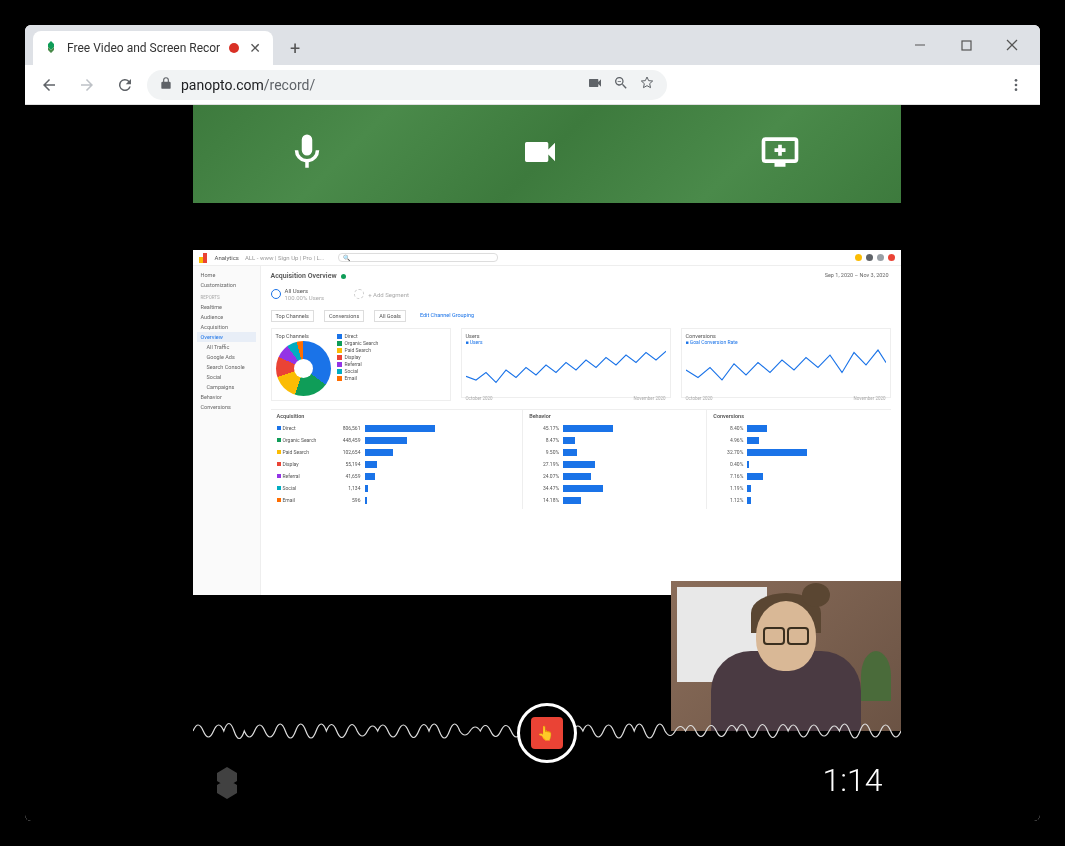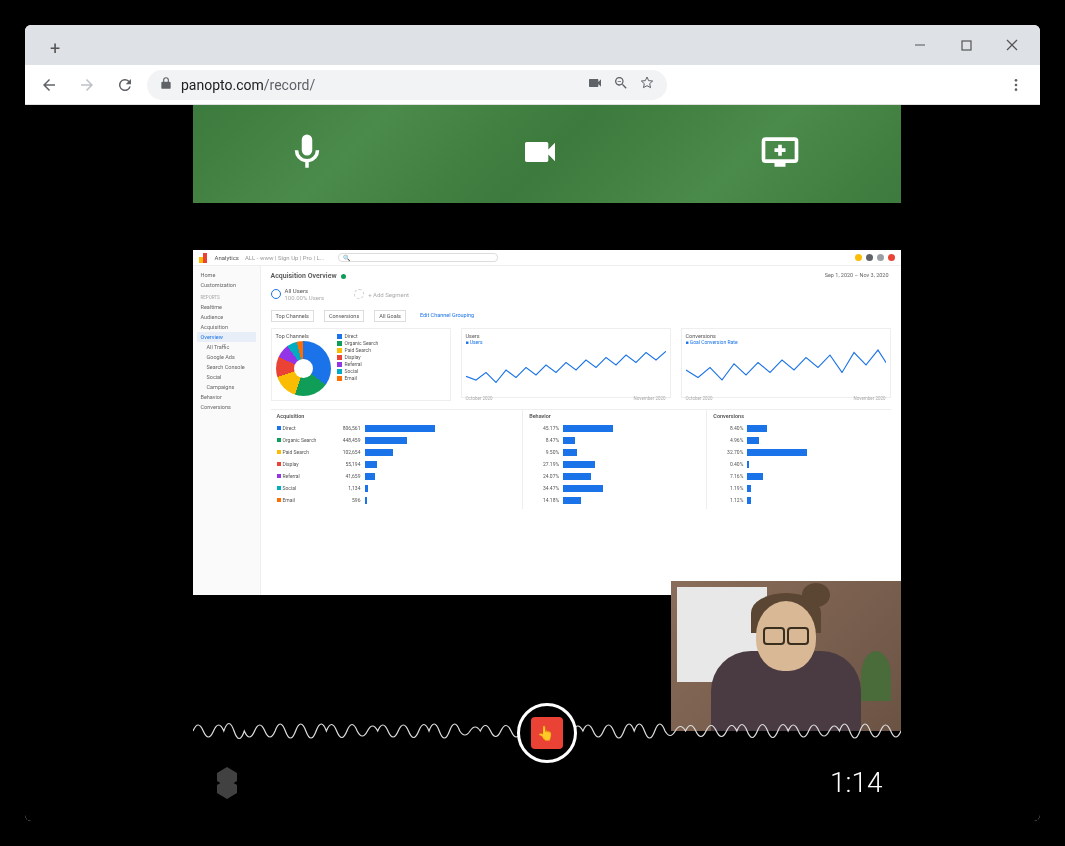--- a/index.html
+++ b/index.html
@@ -91,28 +91,39 @@
 .webcam .window-bg { position: absolute; left: 6px; top: 6px; width: 90px; height: 95px; background: #e8e8e8; }
 .webcam .plant { position: absolute; right: 10px; bottom: 30px; width: 30px; height: 50px; background: #4a6b3a; border-radius: 50% 50% 0 0; }
 
 
 .wave { position: absolute; bottom: 70px; left: 0; right: 0; height: 40px; }
 .wave svg { width: 100%; height: 100%; }
 .stop-rec { position: absolute; bottom: 58px; left: 50%; transform: translateX(-50%); width: 60px; height: 60px; border-radius: 50%; background: #000; border: 3px solid #fff; display: flex; align-items: center; justify-content: center; cursor: pointer; }
 .stop-rec .sq { width: 32px; height: 32px; background: #ea4335; border-radius: 4px; display: flex; align-items: center; justify-content: center; }
 .cursor-ic { color: #fff; font-size: 14px; }
 .logo-mark { position: absolute; bottom: 18px; left: 14px; width: 40px; height: 40px; opacity: 0.6; }
-.timer { position: absolute; bottom: 22px; right: 18px; color: #fff; font-size: 28px; font-weight: 300; }
+.timer { position: absolute; bottom: 22px; right: 18px; color: #fff; font-size: 32px; font-weight: 300; }
 </style>
 </head>
 <body>
 
 <div class="browser-window">
 
   <div class="titlebar">
+    <div class="tab">
+      <span class="favicon">
+        <svg viewBox="0 0 16 16">
+            <path fill="#0f9d58" d="M8 1l3 3v3l-3 3-3-3V4z"></path>
+            <path fill="#4a8a4a" d="M5 7l3 3 3-3v3l-3 3-3-3z"></path>
+          </svg>
+      </span>
+      <span class="title">Free Video and Screen Recor</span>
+      <span class="rec-dot"></span>
+      <span class="tab-close">✕</span>
+    </div>
     <div class="new-tab">+</div>
     <div class="window-controls">
       <div class="win-ctrl">
           <svg width="12" height="12">
             <line x1="1" y1="6" x2="11" y2="6" stroke="#555" stroke-width="1.2"></line>
           </svg>
         </div>
       <div class="win-ctrl">
           <svg width="11" height="11">
             <rect x="1" y="1" width="9" height="9" fill="none" stroke="#555" stroke-width="1.2"></rect>

